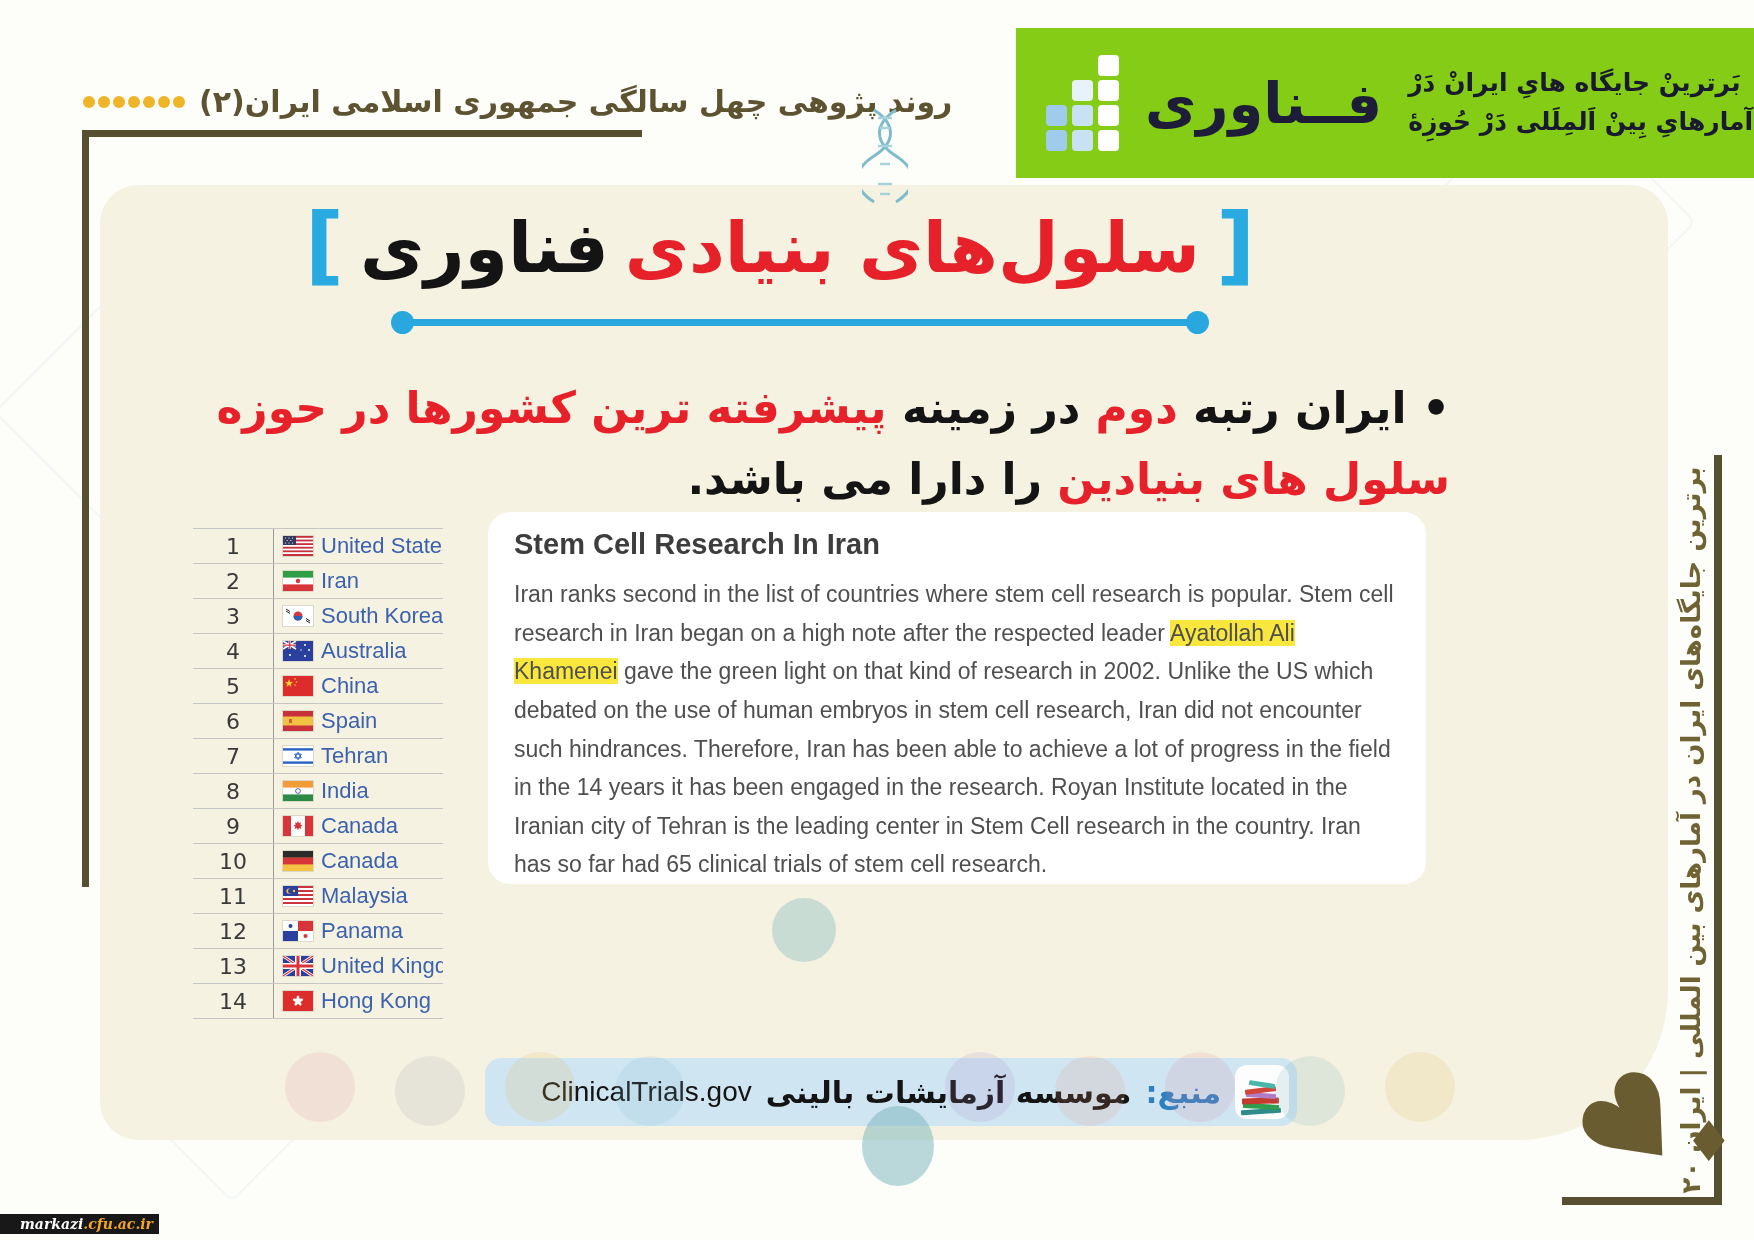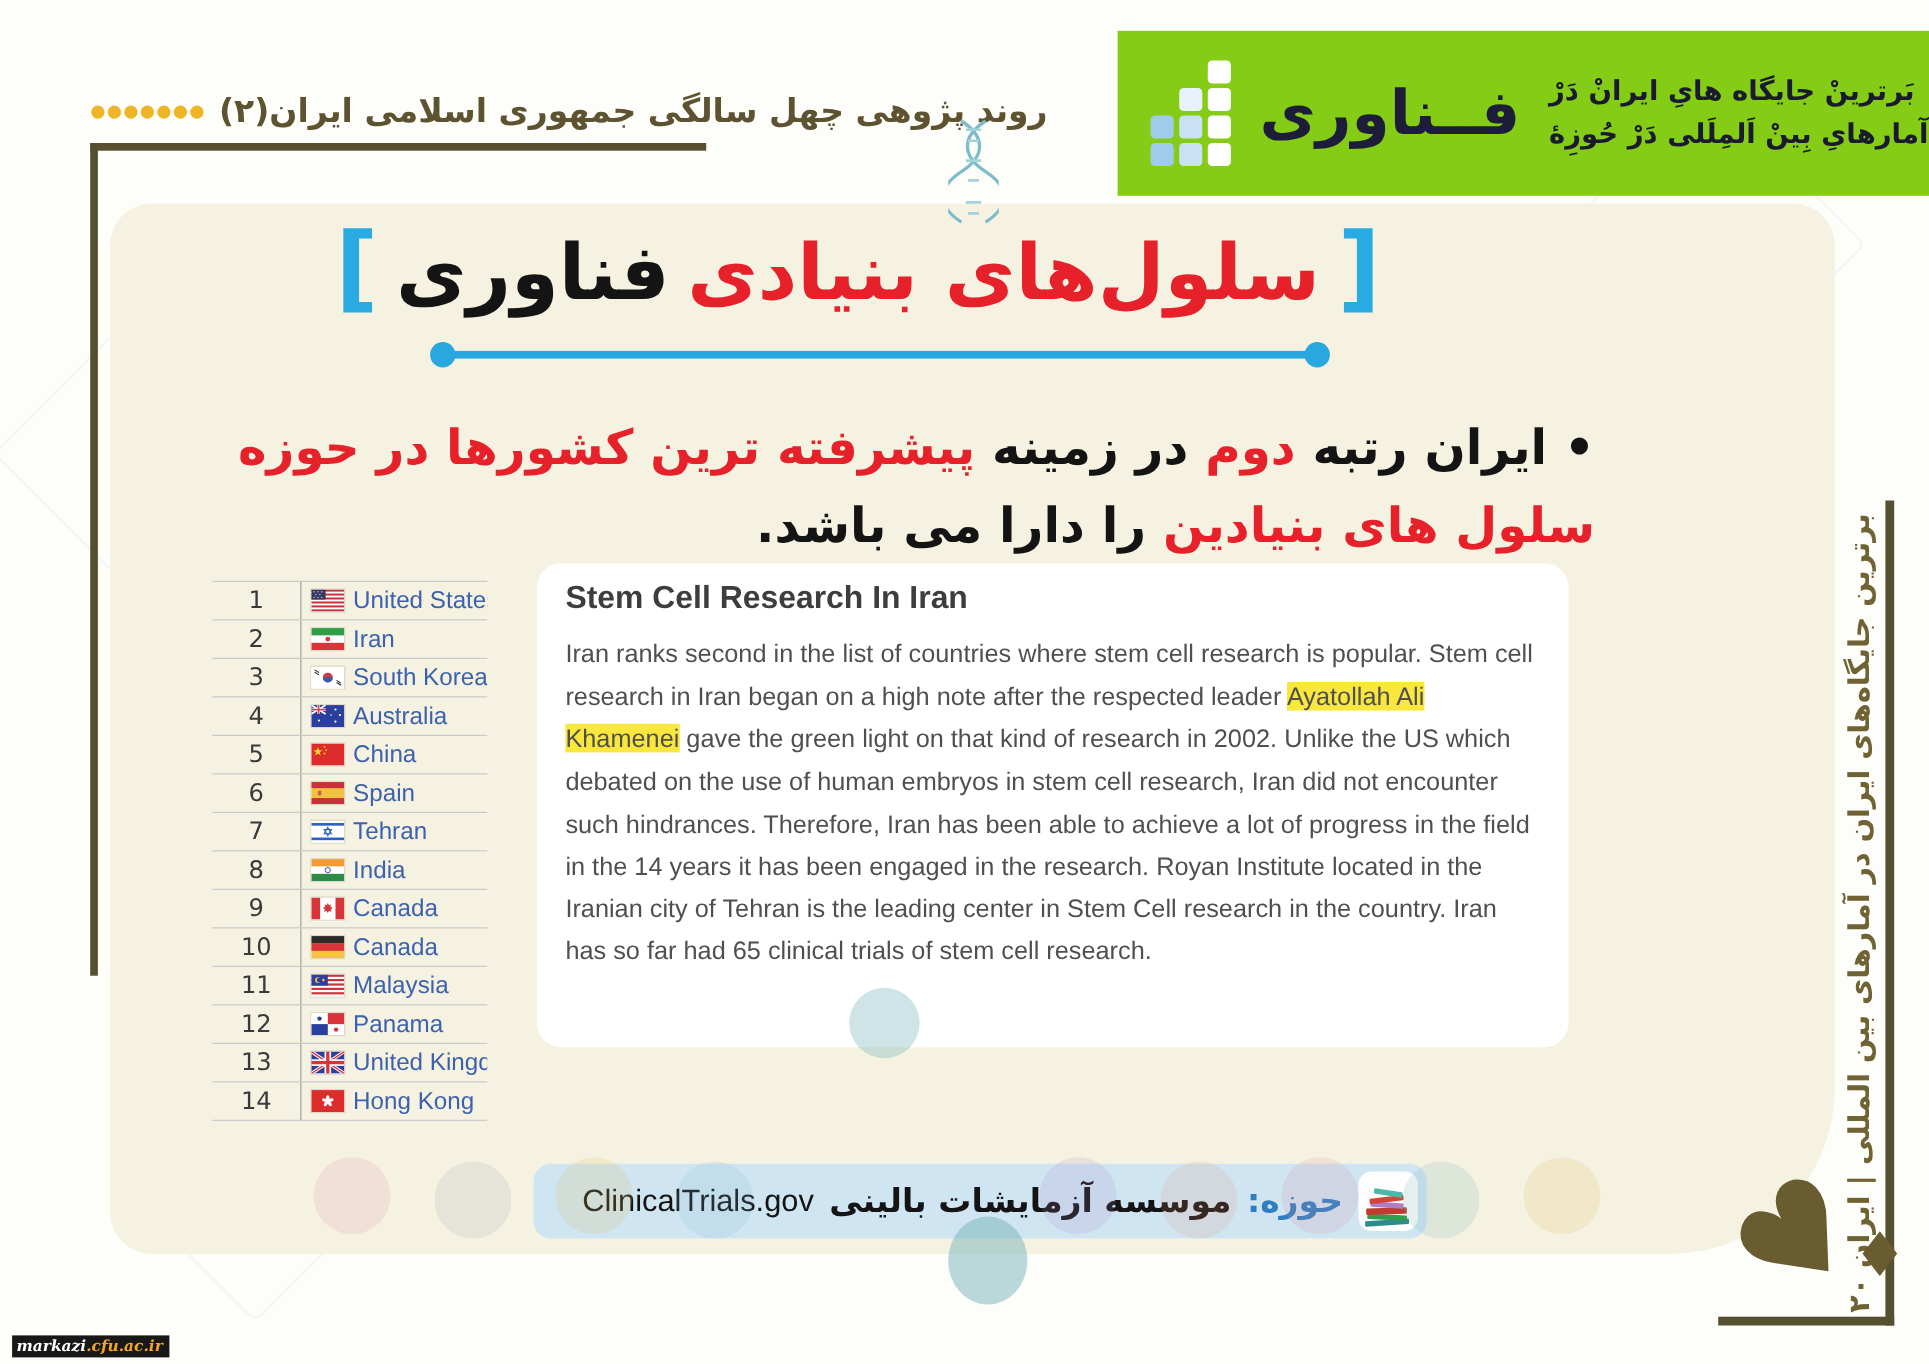--- a/index.html
+++ b/index.html
@@ -55,21 +55,21 @@
   .rank-table{position:absolute;left:193px;top:528px;width:250px;border-top:1px solid #c6c6c6;}
   .rank-row{display:flex;height:34px;border-bottom:1px solid #c6c6c6;align-items:stretch;}
   .rank-num{width:80px;flex:0 0 auto;display:flex;align-items:center;justify-content:center;
             font-size:22px;color:#3a3a3a;border-right:1px solid #9a9a9a;}
   .rank-country{flex:1;display:flex;align-items:center;gap:8px;padding-left:9px;overflow:hidden;}
   .flag{width:30px;height:20px;flex:0 0 auto;box-shadow:0 0 0 1px rgba(0,0,0,.10);}
   .flag svg{display:block;width:30px;height:20px;}
   .country-name{font-size:22px;color:#3c62ae;white-space:nowrap;font-family:"Liberation Sans",sans-serif;}
 
   
-  .card{position:absolute;left:488px;top:512px;width:938px;height:440px;background:#ffffff;
+  .card{position:absolute;left:488px;top:512px;width:938px;height:372px;background:#ffffff;
         border-radius:22px;box-sizing:border-box;padding:16px 26px;}
   .card-title{font-size:29px;font-weight:bold;color:#3d3d3d;font-family:"Liberation Sans",sans-serif;}
   .card-body{margin-top:14px;font-size:23px;color:#4f4f4f;line-height:1.68;
              font-family:"Liberation Sans",sans-serif;}
   .hl{background:#f9e73e;}
 
   
   .source-bar{position:absolute;left:485px;top:1058px;width:812px;height:68px;background:#cfe5f2;
               border-radius:16px;direction:rtl;display:flex;align-items:center;gap:14px;
               padding:0 8px;box-sizing:border-box;}
@@ -85,22 +85,22 @@
                 font-weight:bold;color:#6f6233;white-space:nowrap;}
   .page-50{position:absolute;left:1582px;top:1066px;display:flex;align-items:flex-start;color:#6a5c31;}
   .p50-heart{font-size:118px;line-height:1;transform:rotate(-42deg);}
   .p50-diamond{font-size:56px;line-height:1;margin:48px 0 0 -4px;}
   .visually-hidden{position:absolute;width:1px;height:1px;overflow:hidden;opacity:0;}
 
   
   .pastel{position:absolute;border-radius:50%;}
 
   
-  .watermark{position:absolute;left:11px;top:1214px;height:20px;background:#181818;display:flex;
-             align-items:center;padding:0 6px 0 4px;font-family:"DejaVu Serif","Liberation Serif",serif;
+  .watermark{position:absolute;left:0;top:1214px;height:20px;background:#181818;display:flex;
+             align-items:center;padding:0 6px 0 20px;font-family:"DejaVu Serif","Liberation Serif",serif;
              font-style:italic;font-weight:bold;font-size:14px;}
   .wm-white{color:#ffffff;}
   .wm-orange{color:#f5a623;}
 </style>
 </head>
 <body>
 
 <div class="canvas">
 
   <div class="bg-deco" style="left:40px;top:300px;width:220px;height:220px;"></div>
@@ -449,21 +449,21 @@
 
   <div class="source-bar">
     <div class="books-chip">
       <span class="book" style="left:6px;bottom:5px;width:40px;height:5px;background:#2e8b8b;transform:rotate(-4deg);"></span>
       <span class="book" style="left:8px;bottom:10px;width:36px;height:5px;background:#2f9e4f;transform:rotate(3deg);"></span>
       <span class="book" style="left:7px;bottom:15px;width:37px;height:6px;background:#c23b2e;transform:rotate(-2deg);"></span>
       <span class="book" style="left:11px;bottom:21px;width:30px;height:5px;background:#b07cc6;transform:rotate(4deg);"></span>
       <span class="book" style="left:10px;bottom:26px;width:31px;height:5px;background:#d0473a;transform:rotate(-7deg);"></span>
       <span class="book" style="left:14px;bottom:32px;width:26px;height:5px;background:#49b8a8;transform:rotate(9deg);"></span>
     </div>
-    <span class="src-label">حوزه:</span>
+    <span class="src-label">منبع:</span>
     <span class="src-text">موسسه آزمایشات بالینی</span>
     <span class="src-link" dir="ltr">ClinicalTrials.gov</span>
   </div>
 
   <div class="side-caption">برترین جایگاه‌های ایران در آمارهای بین المللی | ایران ۲۰</div>
 
   <div class="page-50">
     <span class="p50-heart">♥</span>
     <span class="p50-diamond">♦</span>
     <span class="visually-hidden">۵۰</span>

